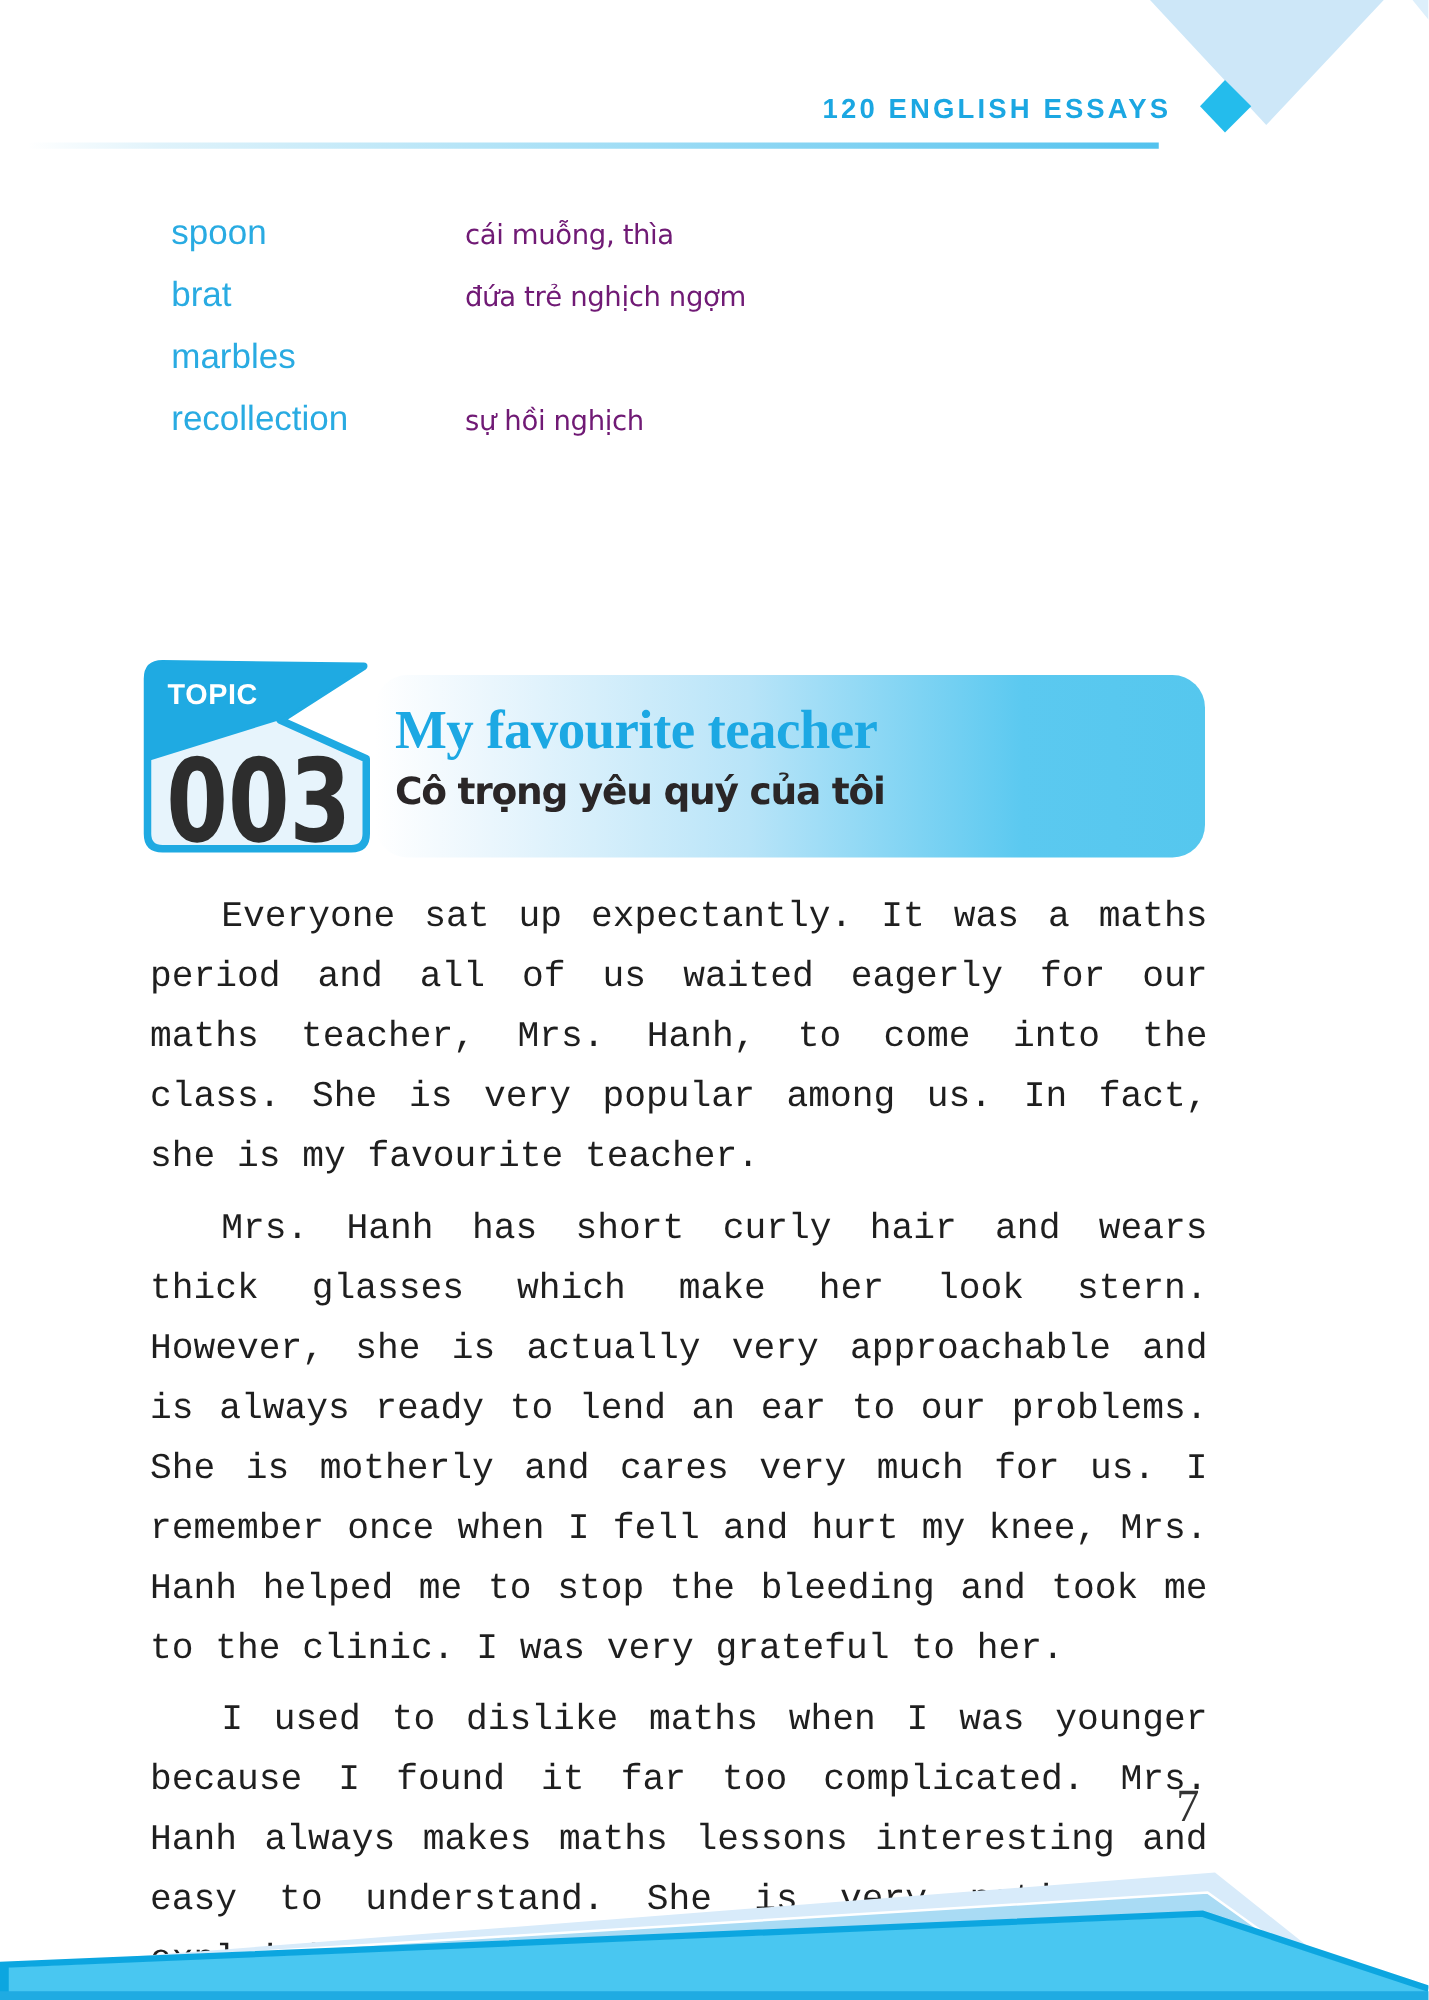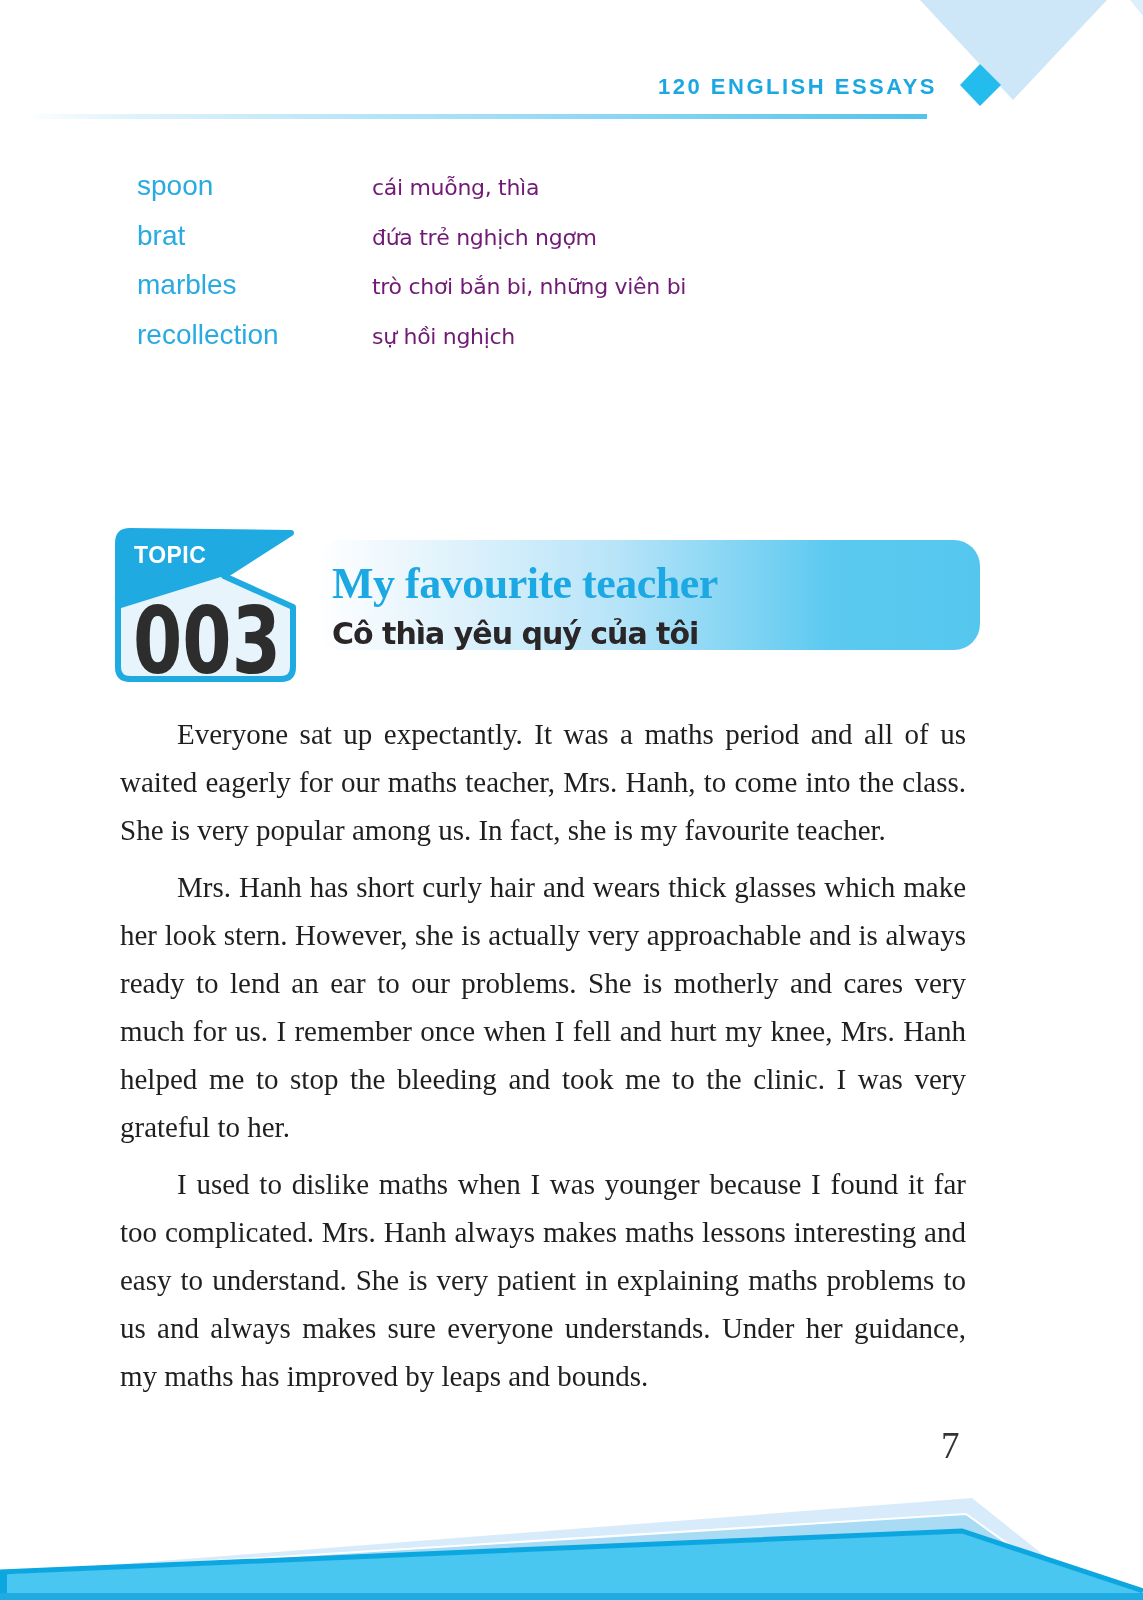--- a/index.html
+++ b/index.html
@@ -30,40 +30,40 @@
     margin-left:17px;
   }
   .vocab-def {
     color:#701a75; font-family:"DejaVu Sans", sans-serif;
     font-size:22px; letter-spacing:-0.3px;
   }
 
   
   .topic-badge { position:absolute; left:114px; top:521px; }
   .topic-banner {
-    position:absolute; left:316px; top:540px; width:664px; height:110px;
+    position:absolute; left:300px; top:540px; width:664px; height:146px;
     border-radius:26px; box-sizing:border-box; padding:20px 0 4px 16px;
     background:linear-gradient(90deg, #ffffff 0%, #eaf6fd 14%,
       #b8e4f8 45%, #5bc9f0 78%, #55c7ee 100%);
   }
   .topic-title-en {
     font-family:"Liberation Serif", serif; font-weight:bold;
     font-size:44px; color:#1CA8E3; line-height:1.1; letter-spacing:-0.5px;
   }
   .topic-title-vi {
     margin-top:8px; font-family:"DejaVu Sans", sans-serif; font-weight:bold;
     font-size:30px; color:#2A2627; letter-spacing:-1px;
   }
 
   
   .essay {
     position:absolute; left:120px; top:710px; width:846px;
     font-size:29px; line-height:48px; text-align:justify; color:#1f1f1f;
   }
-  .essay p { margin:0 0 9px 0; text-indent:57px; }
+  .essay p { margin:0 0 9px 0; text-indent:57px;font-family:Liberation Mono, monospace; }
 
   
   .site-url {
     position:absolute; left:114px; top:1448px;
     font-family:"Liberation Sans", sans-serif; font-size:27px;
     color:#29ABE2; letter-spacing:0.5px;
   }
   .page-number {
     position:absolute; left:941px; top:1424px;
     font-family:"Liberation Serif", serif; font-size:37px; color:#333333;
@@ -92,39 +92,38 @@
       </div>
 
       <div class="vocab-row">
         <div class="vocab-term">brat</div>
         <div class="vocab-def">đứa trẻ nghịch ngợm</div>
       </div>
 
 
       <div class="vocab-row">
         <div class="vocab-term">marbles</div>
-        <div class="vocab-def">trò chơi bắn bi, những viên bi</div>
       </div>
 
       <div class="vocab-row">
         <div class="vocab-term">recollection</div>
         <div class="vocab-def">sự hồi nghịch</div>
       </div>
     </div>
 
   <svg class="topic-badge" width="184" height="168" viewBox="0 0 184 168">
     <path d="M 16,10 L 177,12 L 110,55 L 179,86 L 179,146 Q 179,158 167,158 L 16,158 Q 4,158 4,146 L 4,22 Q 4,10 16,10 Z" fill="#E7F4FC" stroke="#1FAAE2" stroke-width="6" stroke-linejoin="round"></path>
     <path d="M 4,88 L 110,55 L 177,12 L 16,10 Q 4,10 4,22 Z" fill="#1FAAE2"></path>
     <text x="20" y="42" fill="#ffffff" font-family="Liberation Sans, sans-serif" font-weight="bold" font-size="23" letter-spacing="0.5">TOPIC</text>
     <text x="19" y="152" fill="#2D2D2D" font-family="DejaVu Sans, sans-serif" font-weight="bold" font-size="92" textLength="148" lengthAdjust="spacingAndGlyphs">003</text>
   </svg>
 
   <div class="topic-banner">
     <div class="topic-title-en">My favourite teacher</div>
-    <div class="topic-title-vi">Cô thìa yêu quý của tôi</div>
+    <div class="topic-title-vi">Cô trọng yêu quý của tôi</div>
   </div>
 
   <div class="essay">
 
       <p>Everyone sat up expectantly. It was a maths period and all of us waited eagerly for our maths teacher, Mrs. Hanh, to come into the class. She is very popular among us. In fact, she is my favourite teacher.</p>
 
       <p>Mrs. Hanh has short curly hair and wears thick glasses which make her look stern. However, she is actually very approachable and is always ready to lend an ear to our problems. She is motherly and cares very much for us.  I remember once when I fell and hurt my knee, Mrs. Hanh helped me to stop the bleeding and took me to the clinic. I was very grateful to her.</p>
 
       <p>I used to dislike maths when I was younger because I found it far too complicated. Mrs. Hanh always makes maths lessons interesting and easy to understand. She is very patient in explaining maths problems to us and always makes sure everyone understands. Under her guidance, my maths has improved by leaps and bounds.</p>
     </div>

